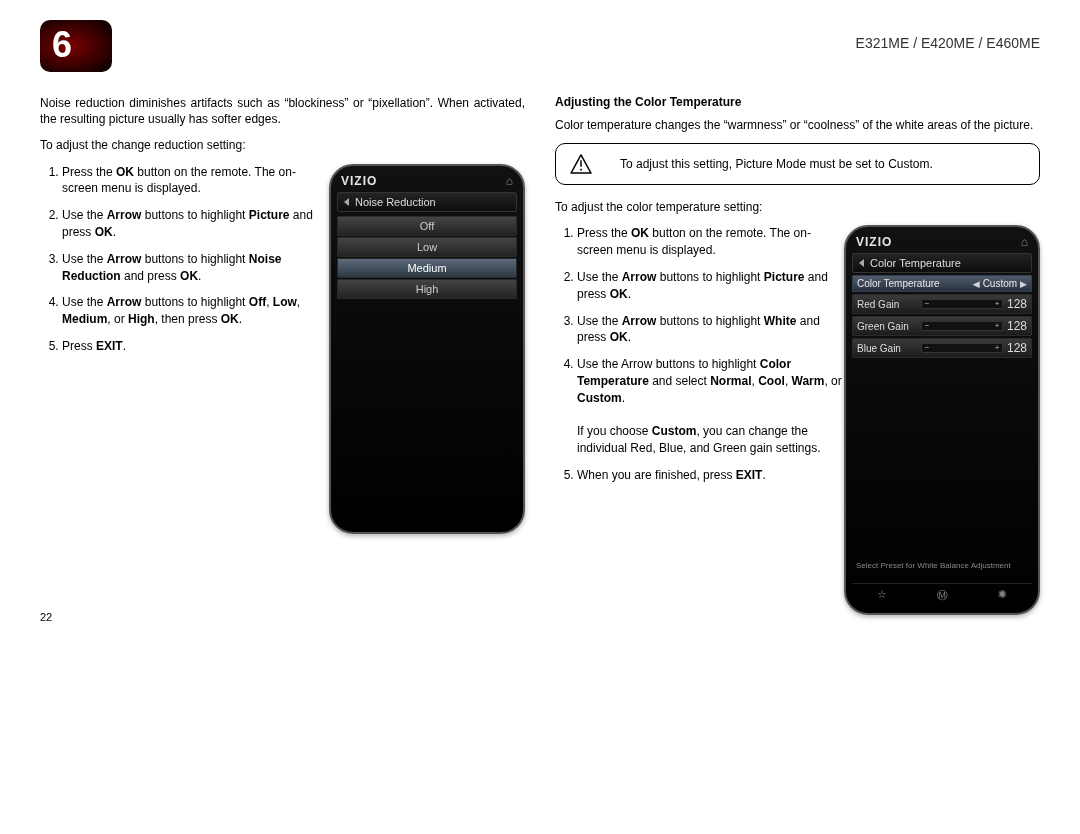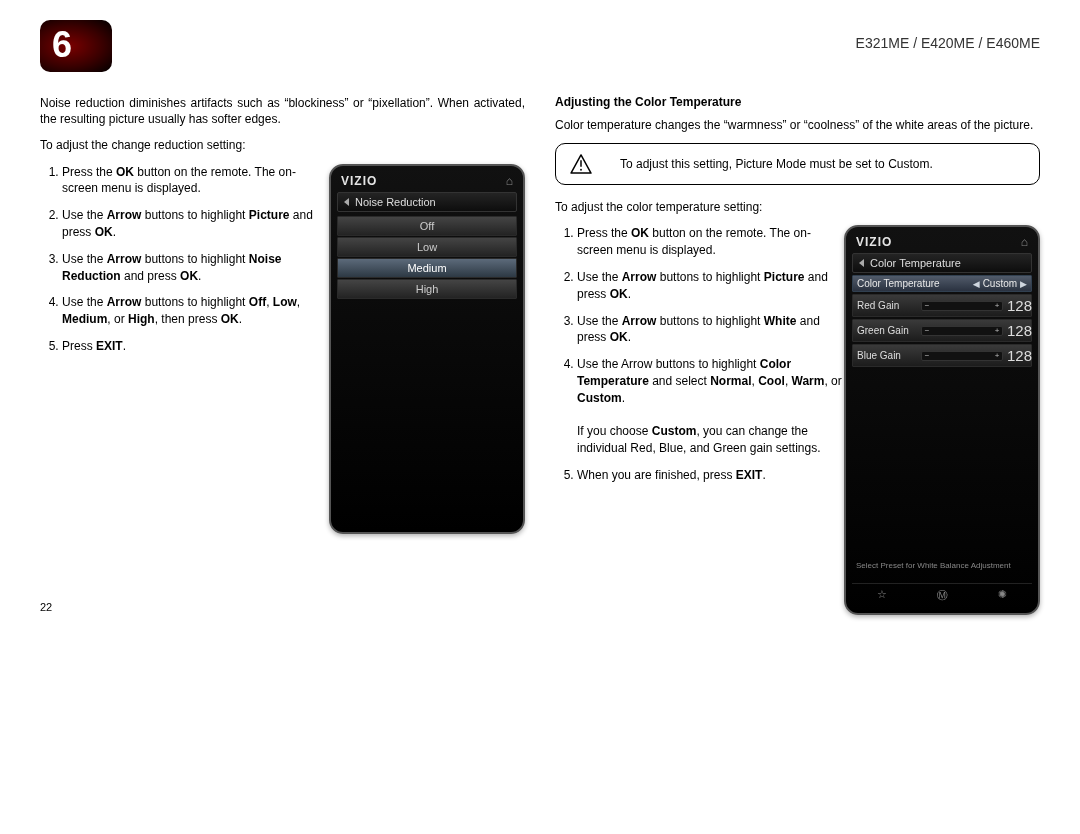--- a/index.html
+++ b/index.html
@@ -9,44 +9,44 @@
   .chapter-num{position:absolute;left:12px;top:4px;font-size:36px;font-weight:bold;color:#fff;font-family:Arial Black,Arial,Helvetica,sans-serif;letter-spacing:2px;}
   .model-line{position:absolute;right:40px;top:35px;font-size:14px;color:#333;}
   .cols{display:flex;gap:30px;margin-top:20px;}
   .col{flex:1;}
   .sec-title{font-weight:bold;font-size:12px;margin-bottom:8px;}
   .para{font-size:12px;line-height:1.35;text-align:justify;margin-bottom:10px;}
   ol.steps{margin:0;padding-left:22px;font-size:12px;line-height:1.4;}
   ol.steps li{margin-bottom:10px;}
   .inner-row{display:flex;gap:2px;align-items:flex-start;}
   .text-area{flex:1;}
-  .device{width:180px;border:2px solid #555;border-radius:14px;background:linear-gradient(#111,#000);padding:6px 6px 10px 6px;box-shadow:0 2px 5px rgba(0,0,0,.3);}
+  .device{width:180px;border:2px solid #555;border-radius:24px;background:linear-gradient(#111,#000);padding:6px 6px 10px 6px;box-shadow:0 2px 5px rgba(0,0,0,.3);}
   .device-hdr{display:flex;align-items:center;justify-content:space-between;padding:2px 4px 4px 4px;}
   .vizio-logo{color:#e5e5e5;font-size:12px;font-weight:bold;letter-spacing:1px;font-family:Arial,Helvetica,sans-serif;}
   .home-icon{color:#888;font-size:12px;}
   .menu-title-bar{display:flex;align-items:center;gap:6px;background:linear-gradient(#242424,#0d0d0d);border-radius:2px;padding:3px 6px;color:#ddd;font-size:11px;border:1px solid #333;}
   .tri-left{width:0;height:0;border-top:4px solid transparent;border-bottom:4px solid transparent;border-right:5px solid #aaa;}
   .opt-list{margin-top:4px;}
   .opt{background:linear-gradient(#444,#232323);border:1px solid #2a2a2a;color:#ccc;font-size:11px;text-align:center;padding:3px 0;margin-top:1px;border-radius:1px;}
   .opt.sel{background:linear-gradient(#5c6a7a,#2d3944);color:#fff;}
   .slider-row{display:flex;align-items:center;justify-content:space-between;background:linear-gradient(#3a3a3a,#1c1c1c);border:1px solid #2a2a2a;margin-top:2px;padding:2px 4px;border-radius:1px;}
   .slider-row .lbl{color:#ddd;font-size:10px;flex:0 0 60px;}
   .slider-row .track{flex:1;height:8px;background:#111;border:1px solid #333;position:relative;border-radius:2px;margin:0 4px;display:flex;align-items:center;justify-content:space-between;padding:0 1px}
   .pm{width:8px;height:8px;color:#bbb;font-size:8px;line-height:8px;text-align:center;}
-  .slider-row .val{color:#ddd;font-size:15px;width:20px;}
+  .slider-row .val{color:#ddd;font-size:12px;width:20px;}
   .selector-row{display:flex;align-items:center;justify-content:space-between;background:linear-gradient(#515b6a,#2a3240);border:1px solid #314050;margin-top:2px;padding:2px 4px;border-radius:1px;color:#e8e8e8;font-size:10px;}
   .selector-row .sl{flex:0 0 auto;}
   .selector-row .sv{display:flex;align-items:center;gap:3px;}
   .chev{font-size:9px;color:#cfd6df;}
   .hint{color:#888;font-size:8px;line-height:1.25;padding:6px 4px;margin-top:90px;}
   .foot-icons{display:flex;justify-content:space-around;border-top:1px solid #222;margin-top:6px;padding-top:4px;color:#888;font-size:11px;}
   .note-box{border:1.5px solid #000;border-radius:10px;padding:10px 14px;display:flex;align-items:center;gap:28px;margin-bottom:14px;}
   .warn-icon{width:22px;height:20px;position:relative;}
   .warn-icon svg{width:22px;height:20px;}
-  .page-num{position:absolute;bottom:22px;left:40px;font-size:11px;}
+  .page-num{position:absolute;bottom:12px;left:40px;font-size:11px;}
 </style>
 </head>
 <body>
 
 <div class="page">
   <div class="chapter-badge">
     <div class="chapter-bg"></div>
     <div class="chapter-num">6</div>
   </div>
   <div class="model-line">E321ME / E420ME / E460ME</div>

